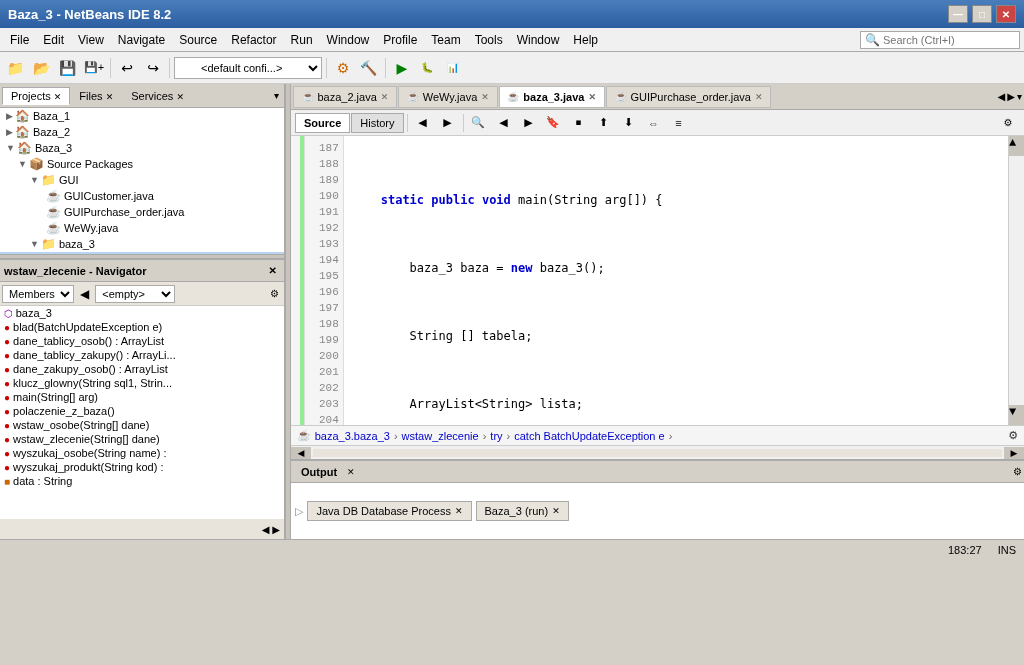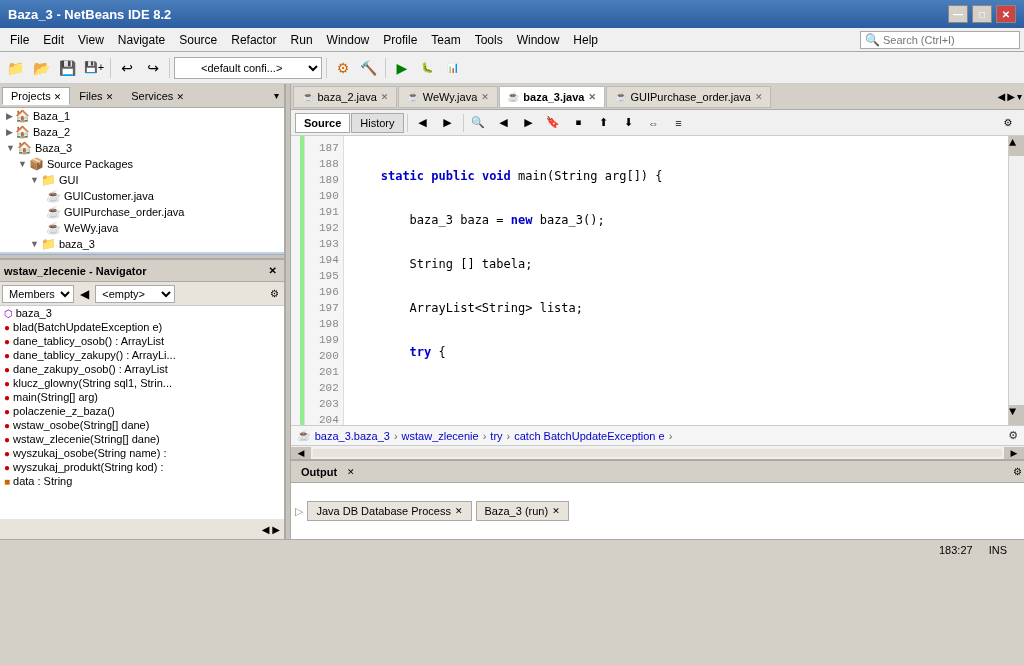--- a/index.html
+++ b/index.html
@@ -259,21 +259,21 @@
       user-select: none;
       overflow: hidden;
     }
     .line-num { line-height: 16px; }
     #code-content {
       flex: 1;
       padding: 4px 8px;
       overflow: auto;
       white-space: pre;
     }
-    .code-line { line-height: 16px; }
+    .code-line { line-height: 16px; margin-top: 24px; }
     
     
     .kw { color: #0000cc; font-weight: bold; }
 
     
     #editor-scrollbar {
       width: 16px;
       background: #f0f0f0;
       border-left: 1px solid #ccc;
       display: flex;
@@ -337,21 +337,21 @@
     }
     .out-tab-close { font-size: 9px; margin-left: 4px; }
 
     
     #statusbar {
       background: #d4d0c8;
       border-top: 1px solid #aaa;
       display: flex;
       align-items: center;
       justify-content: flex-end;
-      padding: 0 17px;
+      padding: 0 8px;
       height: 20px;
       font-size: 11px;
       gap: 16px;
     }
 
     
     .resize-handle-v {
       width: 6px;
       background: #c8c4bc;
       border-left: 1px solid #aaa;

